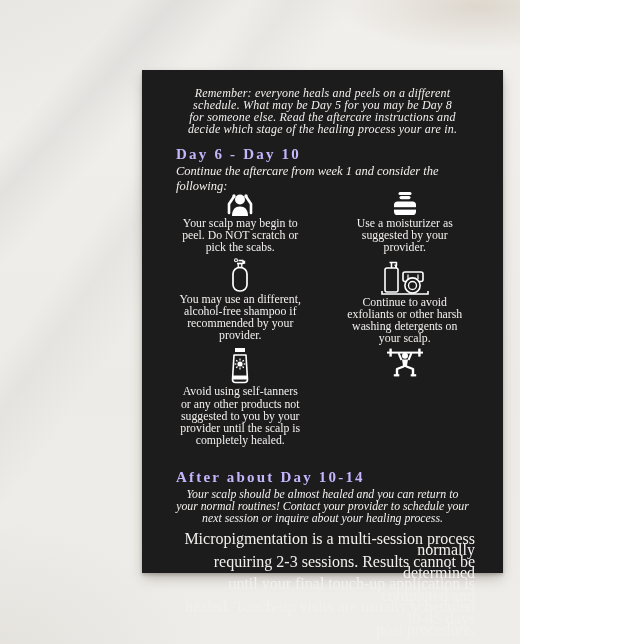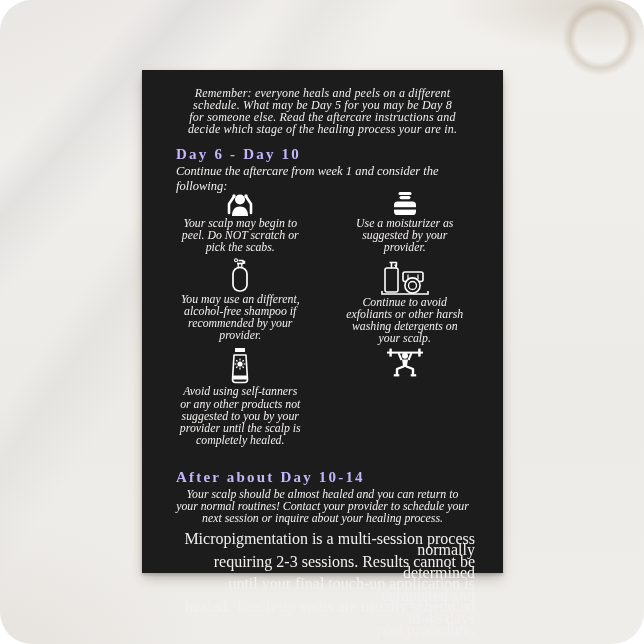--- a/index.html
+++ b/index.html
@@ -5,32 +5,31 @@
   html, body {
     margin: 0;
     padding: 0;
     width: 644px;
     height: 644px;
     overflow: hidden;
     font-family: "Liberation Serif", "DejaVu Serif", serif;
   }
   .scene {
     position: relative;
-    width: 644px;
+    width: 520px;
     height: 644px;
     background-color: #efedea;
     background-image:
       radial-gradient(circle 36px at 600px 38px, rgba(0,0,0,0) 24px, rgba(166,149,124,0.30) 30px, rgba(0,0,0,0) 38px),
       radial-gradient(ellipse 220px 70px at 92% 1%, rgba(166,149,124,0.28), rgba(0,0,0,0) 65%),
       linear-gradient(132deg, rgba(0,0,0,0) 12%, rgba(150,150,152,0.14) 16%, rgba(0,0,0,0) 22%),
       linear-gradient(125deg, rgba(0,0,0,0) 26%, rgba(160,158,156,0.10) 30%, rgba(0,0,0,0) 37%),
       radial-gradient(ellipse 340px 220px at -4% 104%, rgba(186,181,173,0.22), rgba(0,0,0,0) 70%),
       linear-gradient(160deg, rgba(150,145,140,0.10) 0%, rgba(0,0,0,0) 18%),
       linear-gradient(180deg, #f2f0ed 0%, #edebe7 60%, #efede9 100%);
-    border-radius: 32px;
   }
   .card {
     position: absolute;
     left: 142px;
     top: 70px;
     width: 361px;
     height: 503px;
     box-sizing: border-box;
     padding: 17px 34px 12px 34px;
     background: #1d1c1c;
@@ -66,21 +65,20 @@
     display: grid;
     grid-template-columns: 1fr 1fr;
     column-gap: 24px;
     margin: -2px -6px 0 -6px;
   }
   .cell {
     display: flex;
     flex-direction: column;
     align-items: center;
     margin-bottom: 4px;
-    font-style: italic;
   }
   .cell .icon { display: block; height: auto; }
   .cell .icon svg { display: block; }
   .cell p {
     margin: 1px 0 0 0;
     font-size: 11.8px;
     line-height: 12.2px;
     text-align: center;
   }
   .note {

